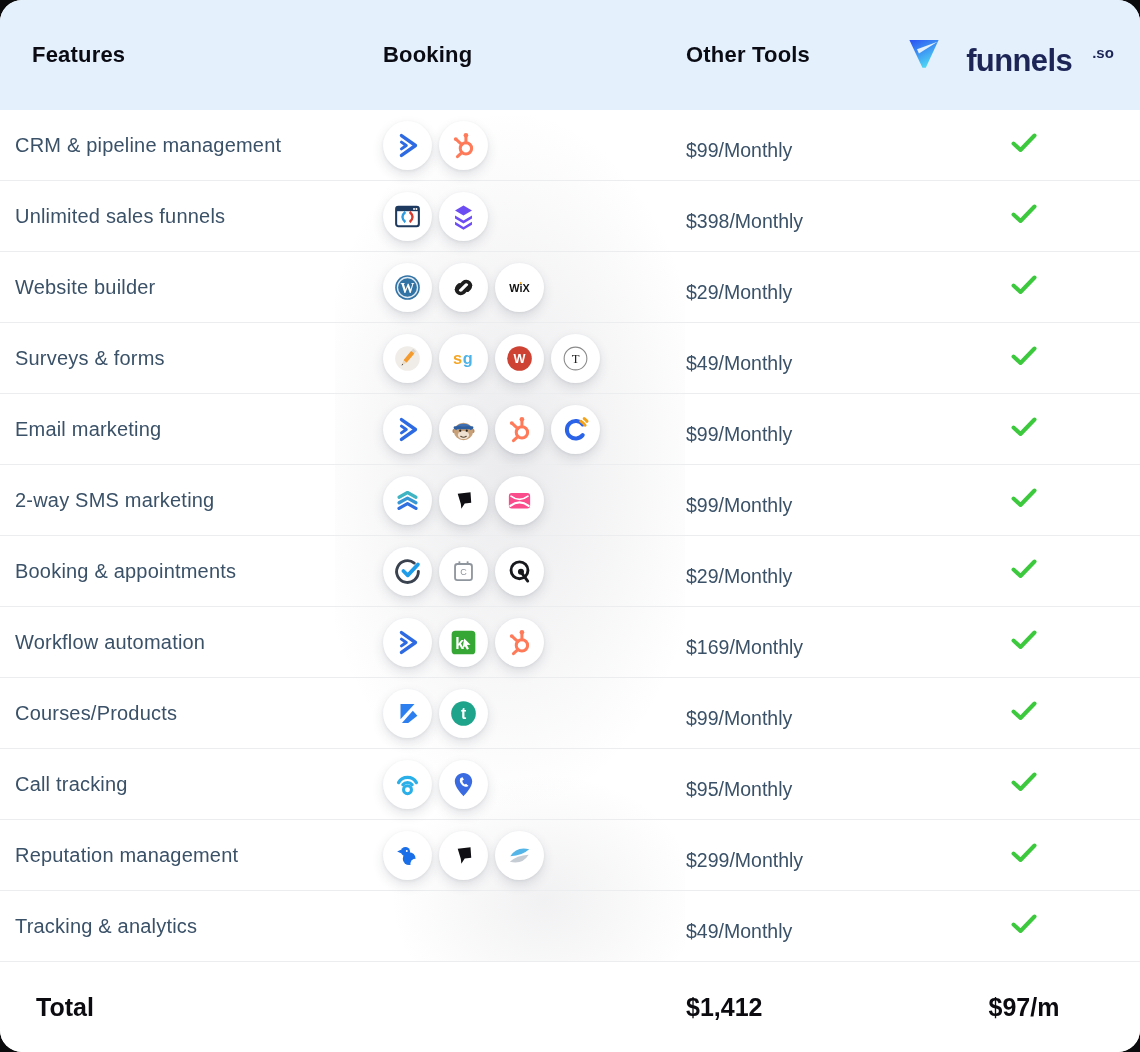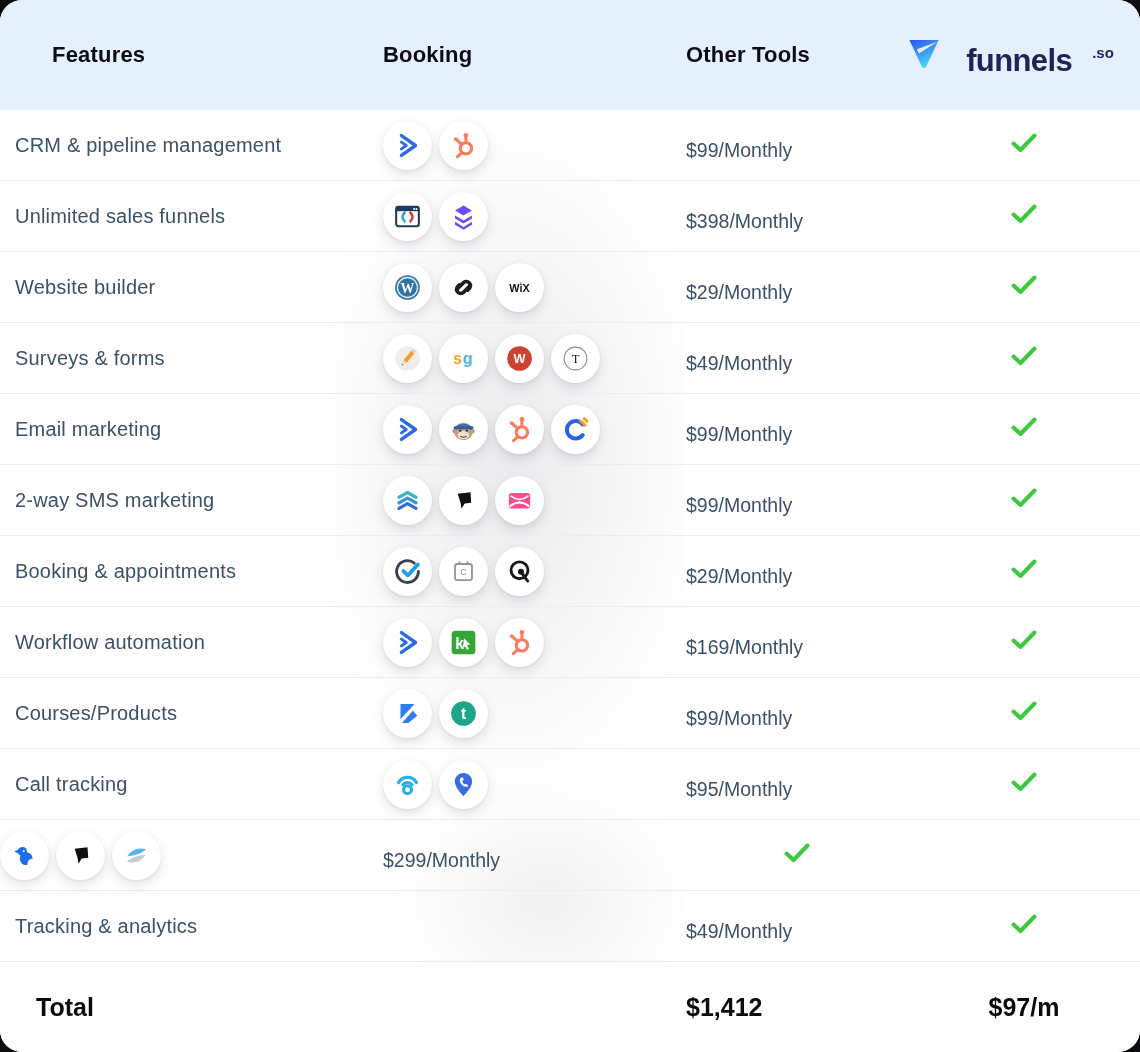--- a/index.html
+++ b/index.html
@@ -2,21 +2,21 @@
 <html><head>
 <meta charset="utf-8">
 <style>
   * { box-sizing: border-box; margin: 0; padding: 0; }
   html, body { width: 1140px; height: 1052px; background: #0B0B0E; font-family: "Liberation Sans", sans-serif; }
   .card { position: relative; width: 1140px; height: 1052px; background: #ffffff; border-radius: 22px; overflow: hidden; }
 
   
   .thead { height: 110px; background: #E4F1FD; display: grid; grid-template-columns: 383px 303px 222px 232px; align-items: center; }
   .col-h { font-size: 22px; font-weight: 700; color: #0B0B14; letter-spacing: .2px; }
-  .col-h.features { padding-left: 52px; }
+  .col-h.features { padding-left: 32px; }
   .logo { display: flex; align-items: flex-end; justify-content: center; gap: 24px; transform: translateX(-14px); }
   .logo-mark { display: block; margin-bottom: 1px; }
   .logo-text { font-size: 31px; font-weight: 800; color: #1D2557; letter-spacing: -0.6px; line-height: 1; }
   .logo-tld { font-size: 15px; font-weight: 800; color: #1D2557; line-height: 1; margin-bottom: 16px; margin-left: -4px; }
 
   
   .rows { position: relative; }
   .icons-glow { position: absolute; left: 335px; top: 0; width: 350px; height: 852px; pointer-events: none;
     background:
       radial-gradient(290px 500px at 175px 350px, rgba(118,120,134,.15), rgba(118,120,134,0) 70%),
@@ -393,20 +393,21 @@
         </div>
     <div class="cell-price">$95/Monthly</div>
     <div class="cell-check">
       <span><svg width="26" height="20" viewBox="0 0 26 20" fill="none">
               <path d="M2.5 10.5 L9.5 17 L23.5 2.5" stroke="#3DC93D" stroke-width="4" stroke-linecap="round" stroke-linejoin="round"></path>
             </svg></span>
     </div>
   </div>
 
   <div class="row">
+    <div class="cell-feature">Reputation management</div>
     <div class="cell-icons">
           <span class="icon-circle">
             <svg viewBox="0 0 24 24">
               <circle cx="10.3" cy="8.7" r="3.8" fill="#1A6FE8"></circle>
               <path d="M7 7 L3.4 8.7 L7.1 10.3 Z" fill="#1A6FE8"></path>
               <circle cx="13.4" cy="14.6" r="5.3" fill="#1A6FE8"></circle>
               <circle cx="18.6" cy="18.8" r="4.2" fill="#fff"></circle>
               <circle cx="11.4" cy="8.3" r=".8" fill="#fff"></circle>
             </svg>
           </span>

